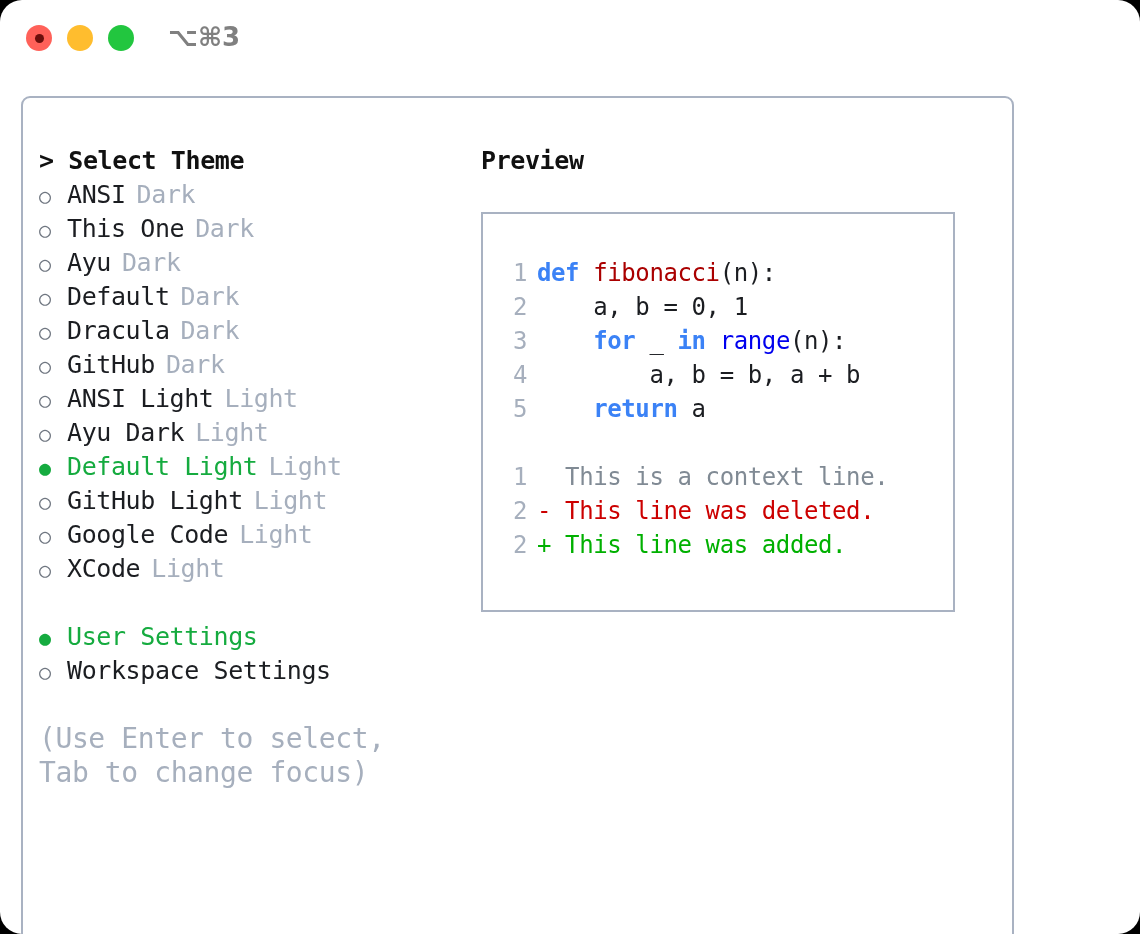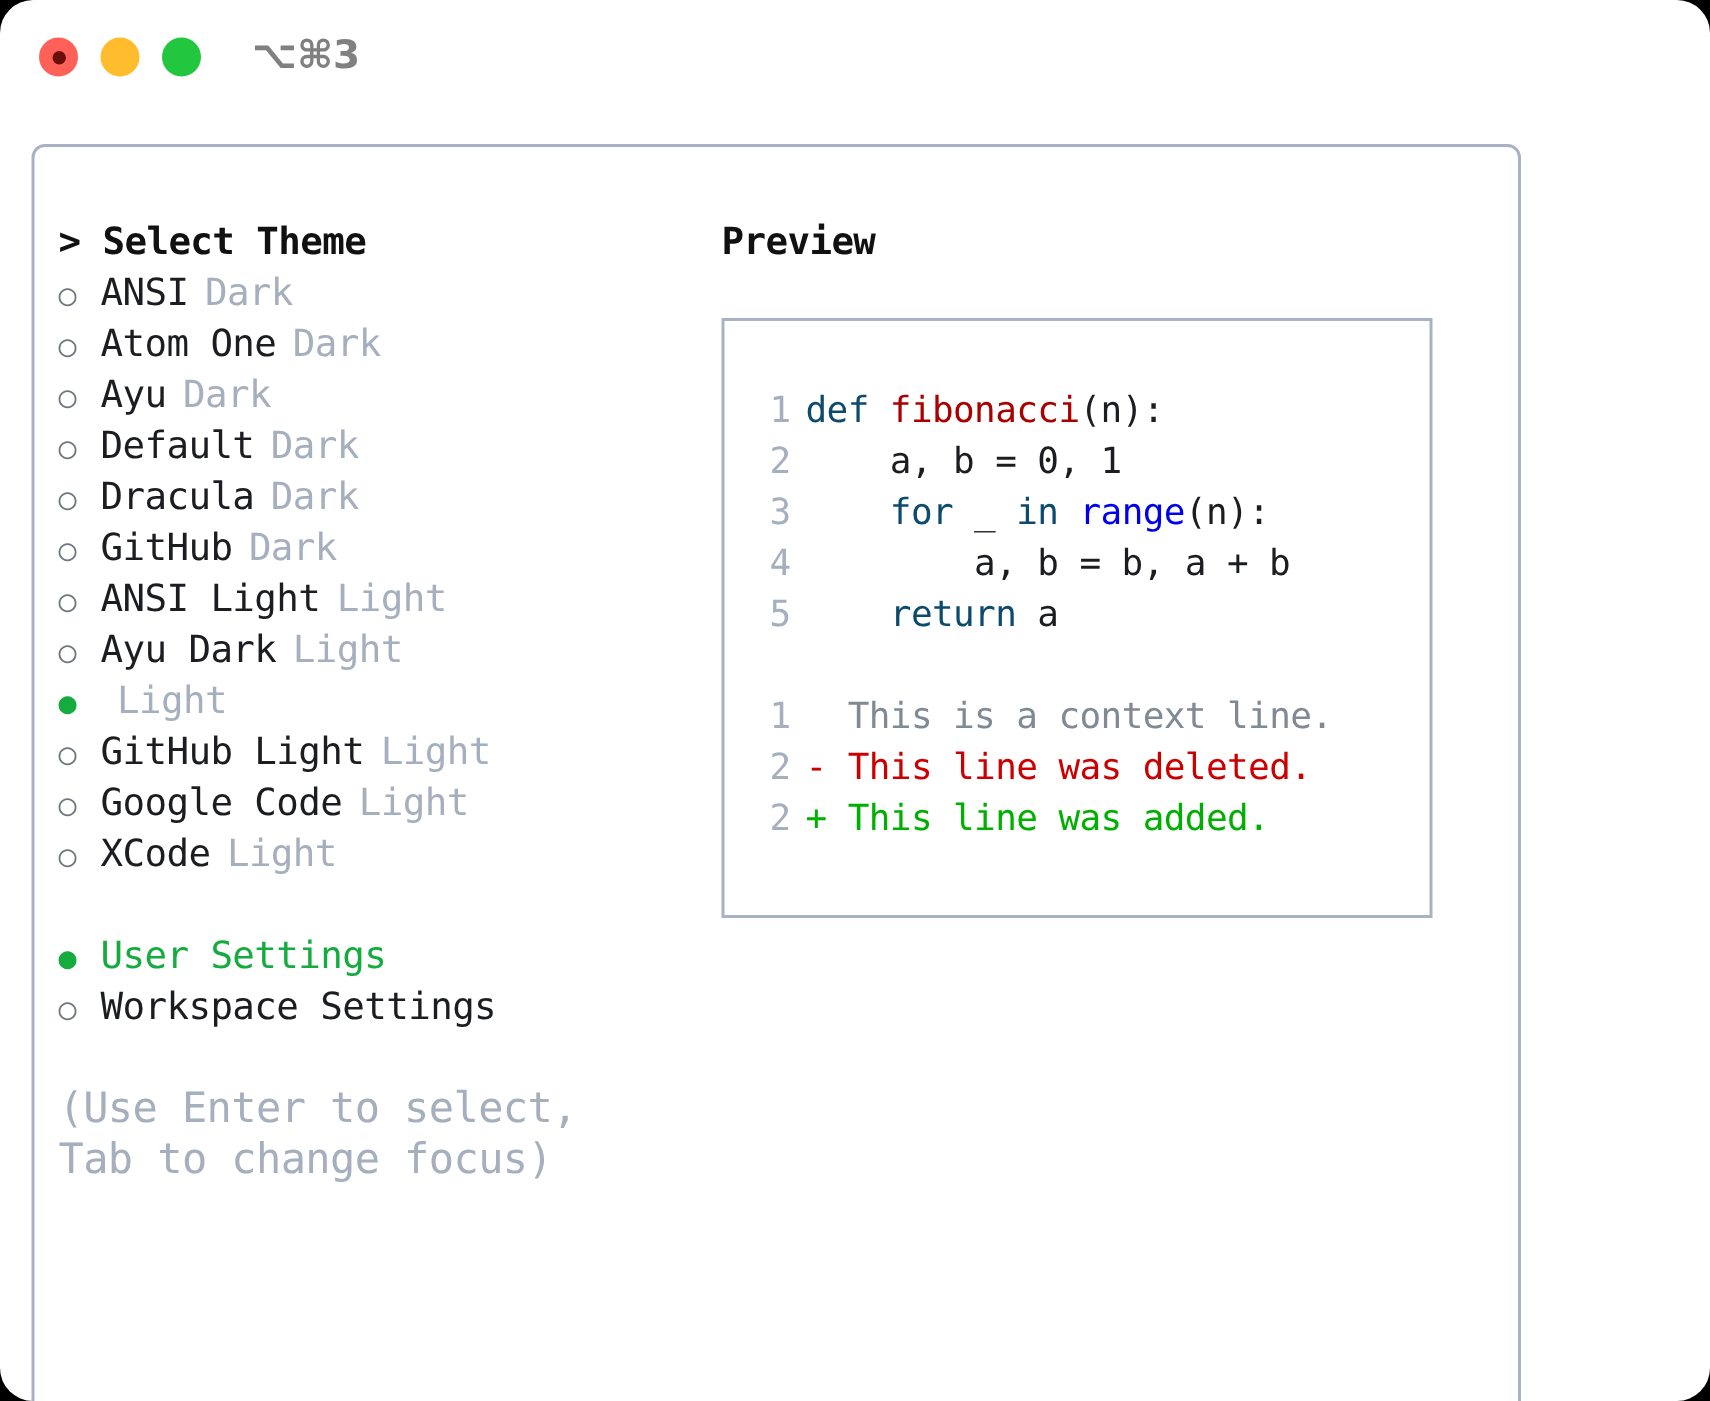--- a/index.html
+++ b/index.html
@@ -181,21 +181,21 @@
   }
   .lineno {
     flex: 0 0 26px;
     width: 26px;
     text-align: right;
     color: #a6afbd;
     margin-right: 10px;
   }
   .code-body { color: #1b1d21; }
 
-  .kw  { color: #0c4a6e; }
+  .kw  { color: #3b82f6; font-weight: bold; }
   .fn  { color: #aa0000; }
   .bi  { color: #0000ee; }
   .txt { color: #1b1d21; }
 
   .blank-line { height: 34px; }
 
   .diff-ctx { color: #808a94; }
   .diff-del { color: #cc0000; }
   .diff-add { color: #00b000; }
 </style>
@@ -214,28 +214,28 @@
     </div>
     <div class="shortcut">⌥⌘3</div>
   </div>
 
   <div class="panel">
 
     <div class="left-col">
       <div class="header-row">&gt; Select Theme</div>
       <div id="theme-list">
           <div class="opt-row"><span class="marker">○</span><span class="opt-label">ANSI</span><span class="opt-kind">Dark</span></div>
-          <div class="opt-row"><span class="marker">○</span><span class="opt-label">Atom One</span><span class="opt-kind">Dark</span></div>
+          <div class="opt-row"><span class="marker">○</span><span class="opt-label">This One</span><span class="opt-kind">Dark</span></div>
           <div class="opt-row"><span class="marker">○</span><span class="opt-label">Ayu</span><span class="opt-kind">Dark</span></div>
           <div class="opt-row"><span class="marker">○</span><span class="opt-label">Default</span><span class="opt-kind">Dark</span></div>
           <div class="opt-row"><span class="marker">○</span><span class="opt-label">Dracula</span><span class="opt-kind">Dark</span></div>
           <div class="opt-row"><span class="marker">○</span><span class="opt-label">GitHub</span><span class="opt-kind">Dark</span></div>
           <div class="opt-row"><span class="marker">○</span><span class="opt-label">ANSI Light</span><span class="opt-kind">Light</span></div>
           <div class="opt-row"><span class="marker">○</span><span class="opt-label">Ayu Dark</span><span class="opt-kind">Light</span></div>
-          <div class="opt-row"><span class="marker sel">●</span><span class="opt-kind">Light</span></div>
+          <div class="opt-row"><span class="marker sel">●</span><span class="opt-label sel">Default Light</span><span class="opt-kind">Light</span></div>
           <div class="opt-row"><span class="marker">○</span><span class="opt-label">GitHub Light</span><span class="opt-kind">Light</span></div>
           <div class="opt-row"><span class="marker">○</span><span class="opt-label">Google Code</span><span class="opt-kind">Light</span></div>
           <div class="opt-row"><span class="marker">○</span><span class="opt-label">XCode</span><span class="opt-kind">Light</span></div>
         </div>
       <div class="section-gap"></div>
       <div id="apply-list">
           <div class="opt-row"><span class="marker sel">●</span><span class="opt-label sel">User Settings</span></div>
           <div class="opt-row"><span class="marker">○</span><span class="opt-label">Workspace Settings</span></div>
         </div>
       <div class="hint">(Use Enter to select, Tab to change focus)</div>

